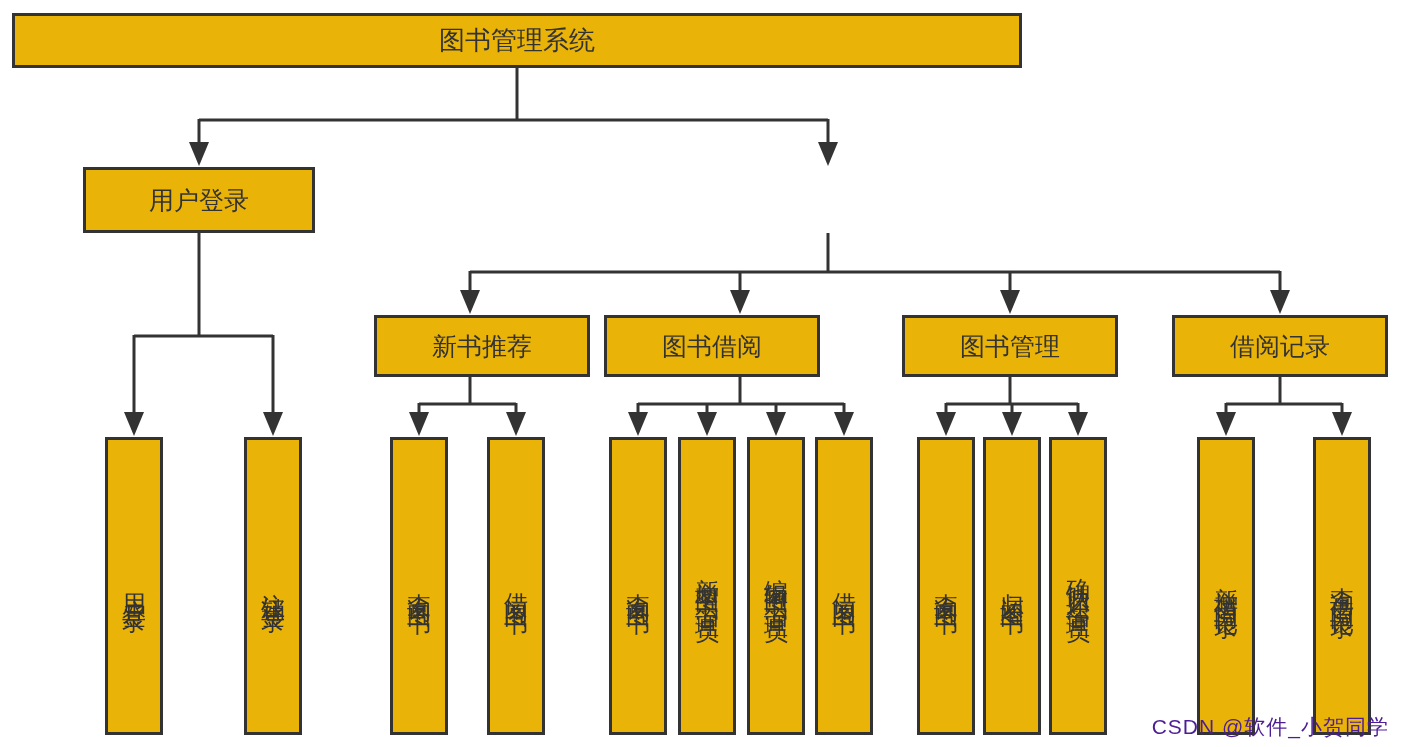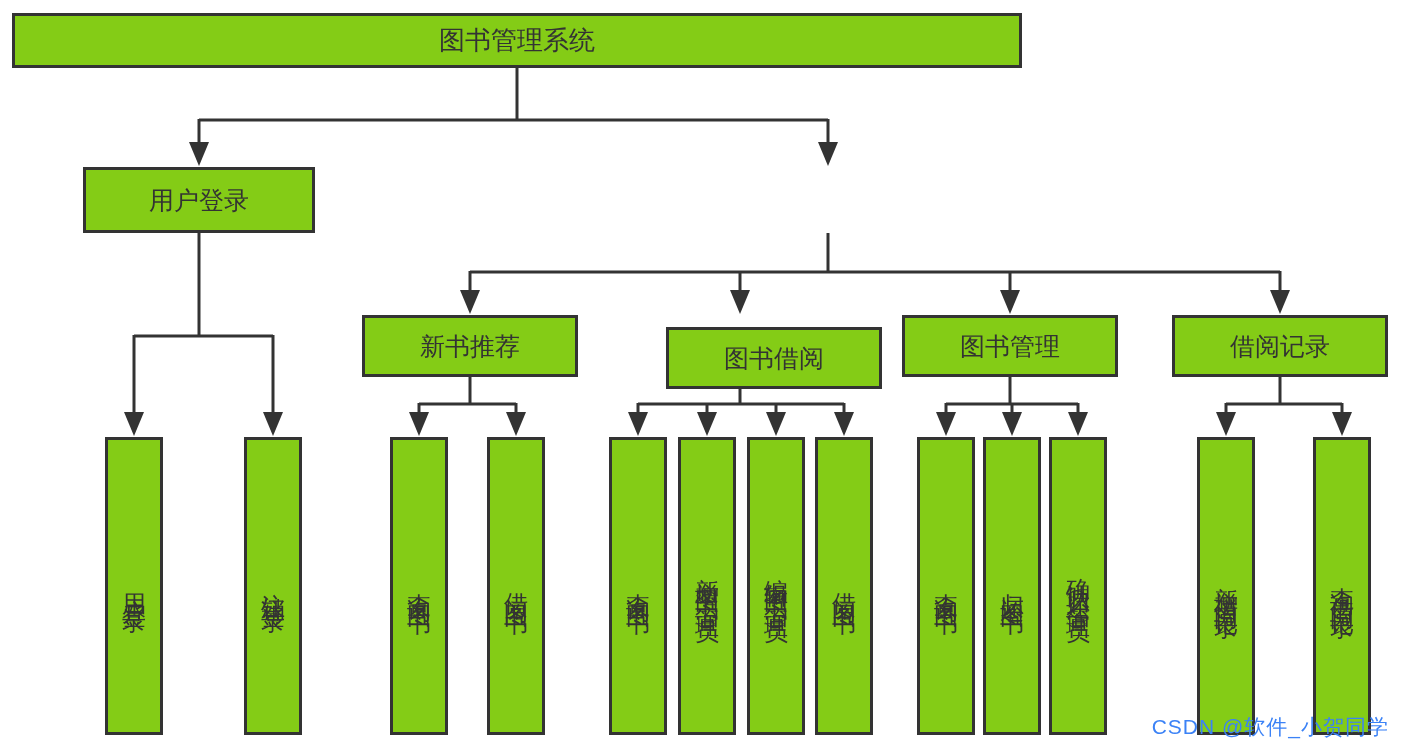--- a/index.html
+++ b/index.html
@@ -13,21 +13,21 @@
     overflow: hidden;
   }
   .connectors {
     position: absolute;
     left: 0; top: 0;
     width: 1405px; height: 747px;
   }
   .node {
     position: absolute;
     border: 3px solid #333333;
-    background: #84cc16;
+    background: #eab308;
     color: #333333;
     display: flex;
     align-items: center;
     justify-content: center;
     text-align: center;
   }
   .node-root {
     left: 12px; top: 13px; width: 1010px; height: 55px;
     font-size: 26px;
   }
@@ -50,21 +50,21 @@
     letter-spacing: 6px;
     line-height: 1;
     white-space: nowrap;
     color: #333333;
   }
   .watermark {
     position: absolute;
     right: 16px;
     bottom: 6px;
     font-size: 21px;
-    color: #3b82f6;
+    color: #4c1d95;
     letter-spacing: 1px;
   }
 </style>
 </head>
 <body>
 
 <div class="canvas">
 
   <svg class="connectors" viewBox="0 0 1405 747" xmlns="http://www.w3.org/2000/svg">
     <g stroke="#333333" stroke-width="3" fill="none">
@@ -136,24 +136,24 @@
   </svg>
 
   <div class="node node-root">
     <span>图书管理系统</span>
   </div>
 
   <div class="node node-l2" style="left:83px;">
     <span>用户登录</span>
   </div>
 
-  <div class="node node-l3" style="left:362px;">
+  <div class="node node-l3" style="left:374px;">
     <span>新书推荐</span>
   </div>
-  <div class="node node-l3" style="left:666px;margin-top:12px;">
+  <div class="node node-l3" style="left:604px;">
     <span>图书借阅</span>
   </div>
   <div class="node node-l3" style="left:902px;">
     <span>图书管理</span>
   </div>
   <div class="node node-l3" style="left:1172px;">
     <span>借阅记录</span>
   </div>
 
   <div class="node leaf" style="left:105px;">

